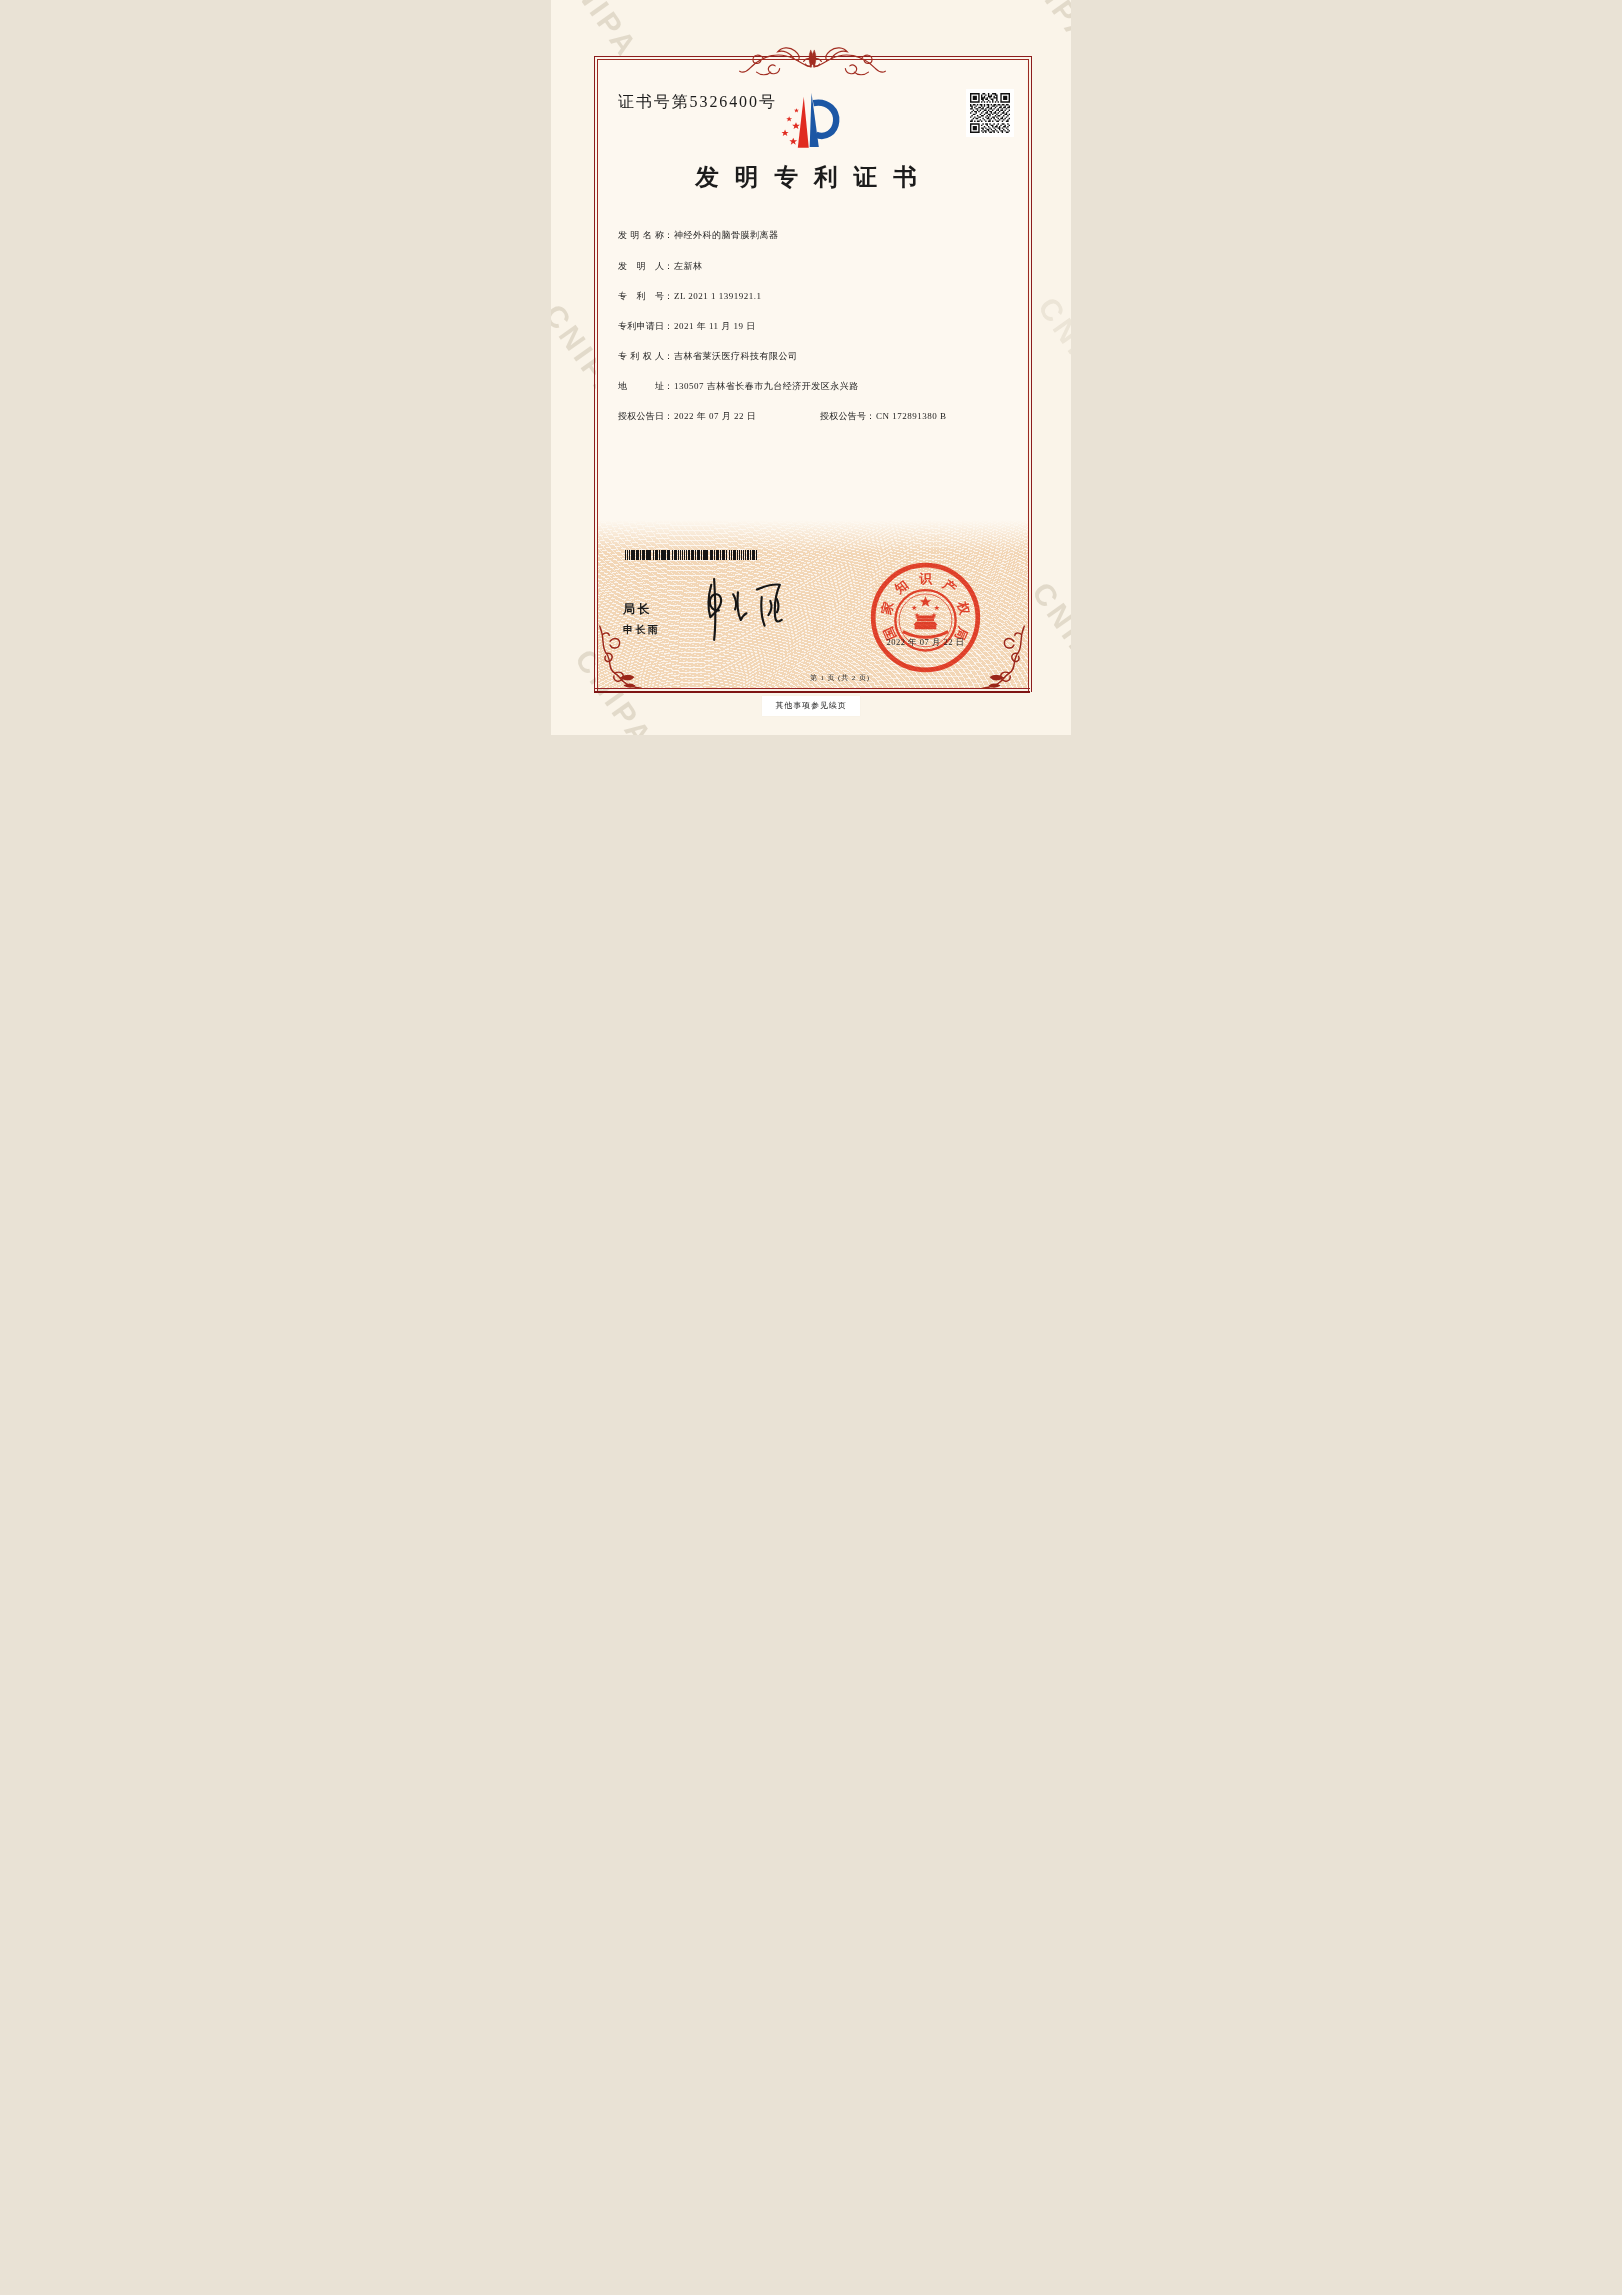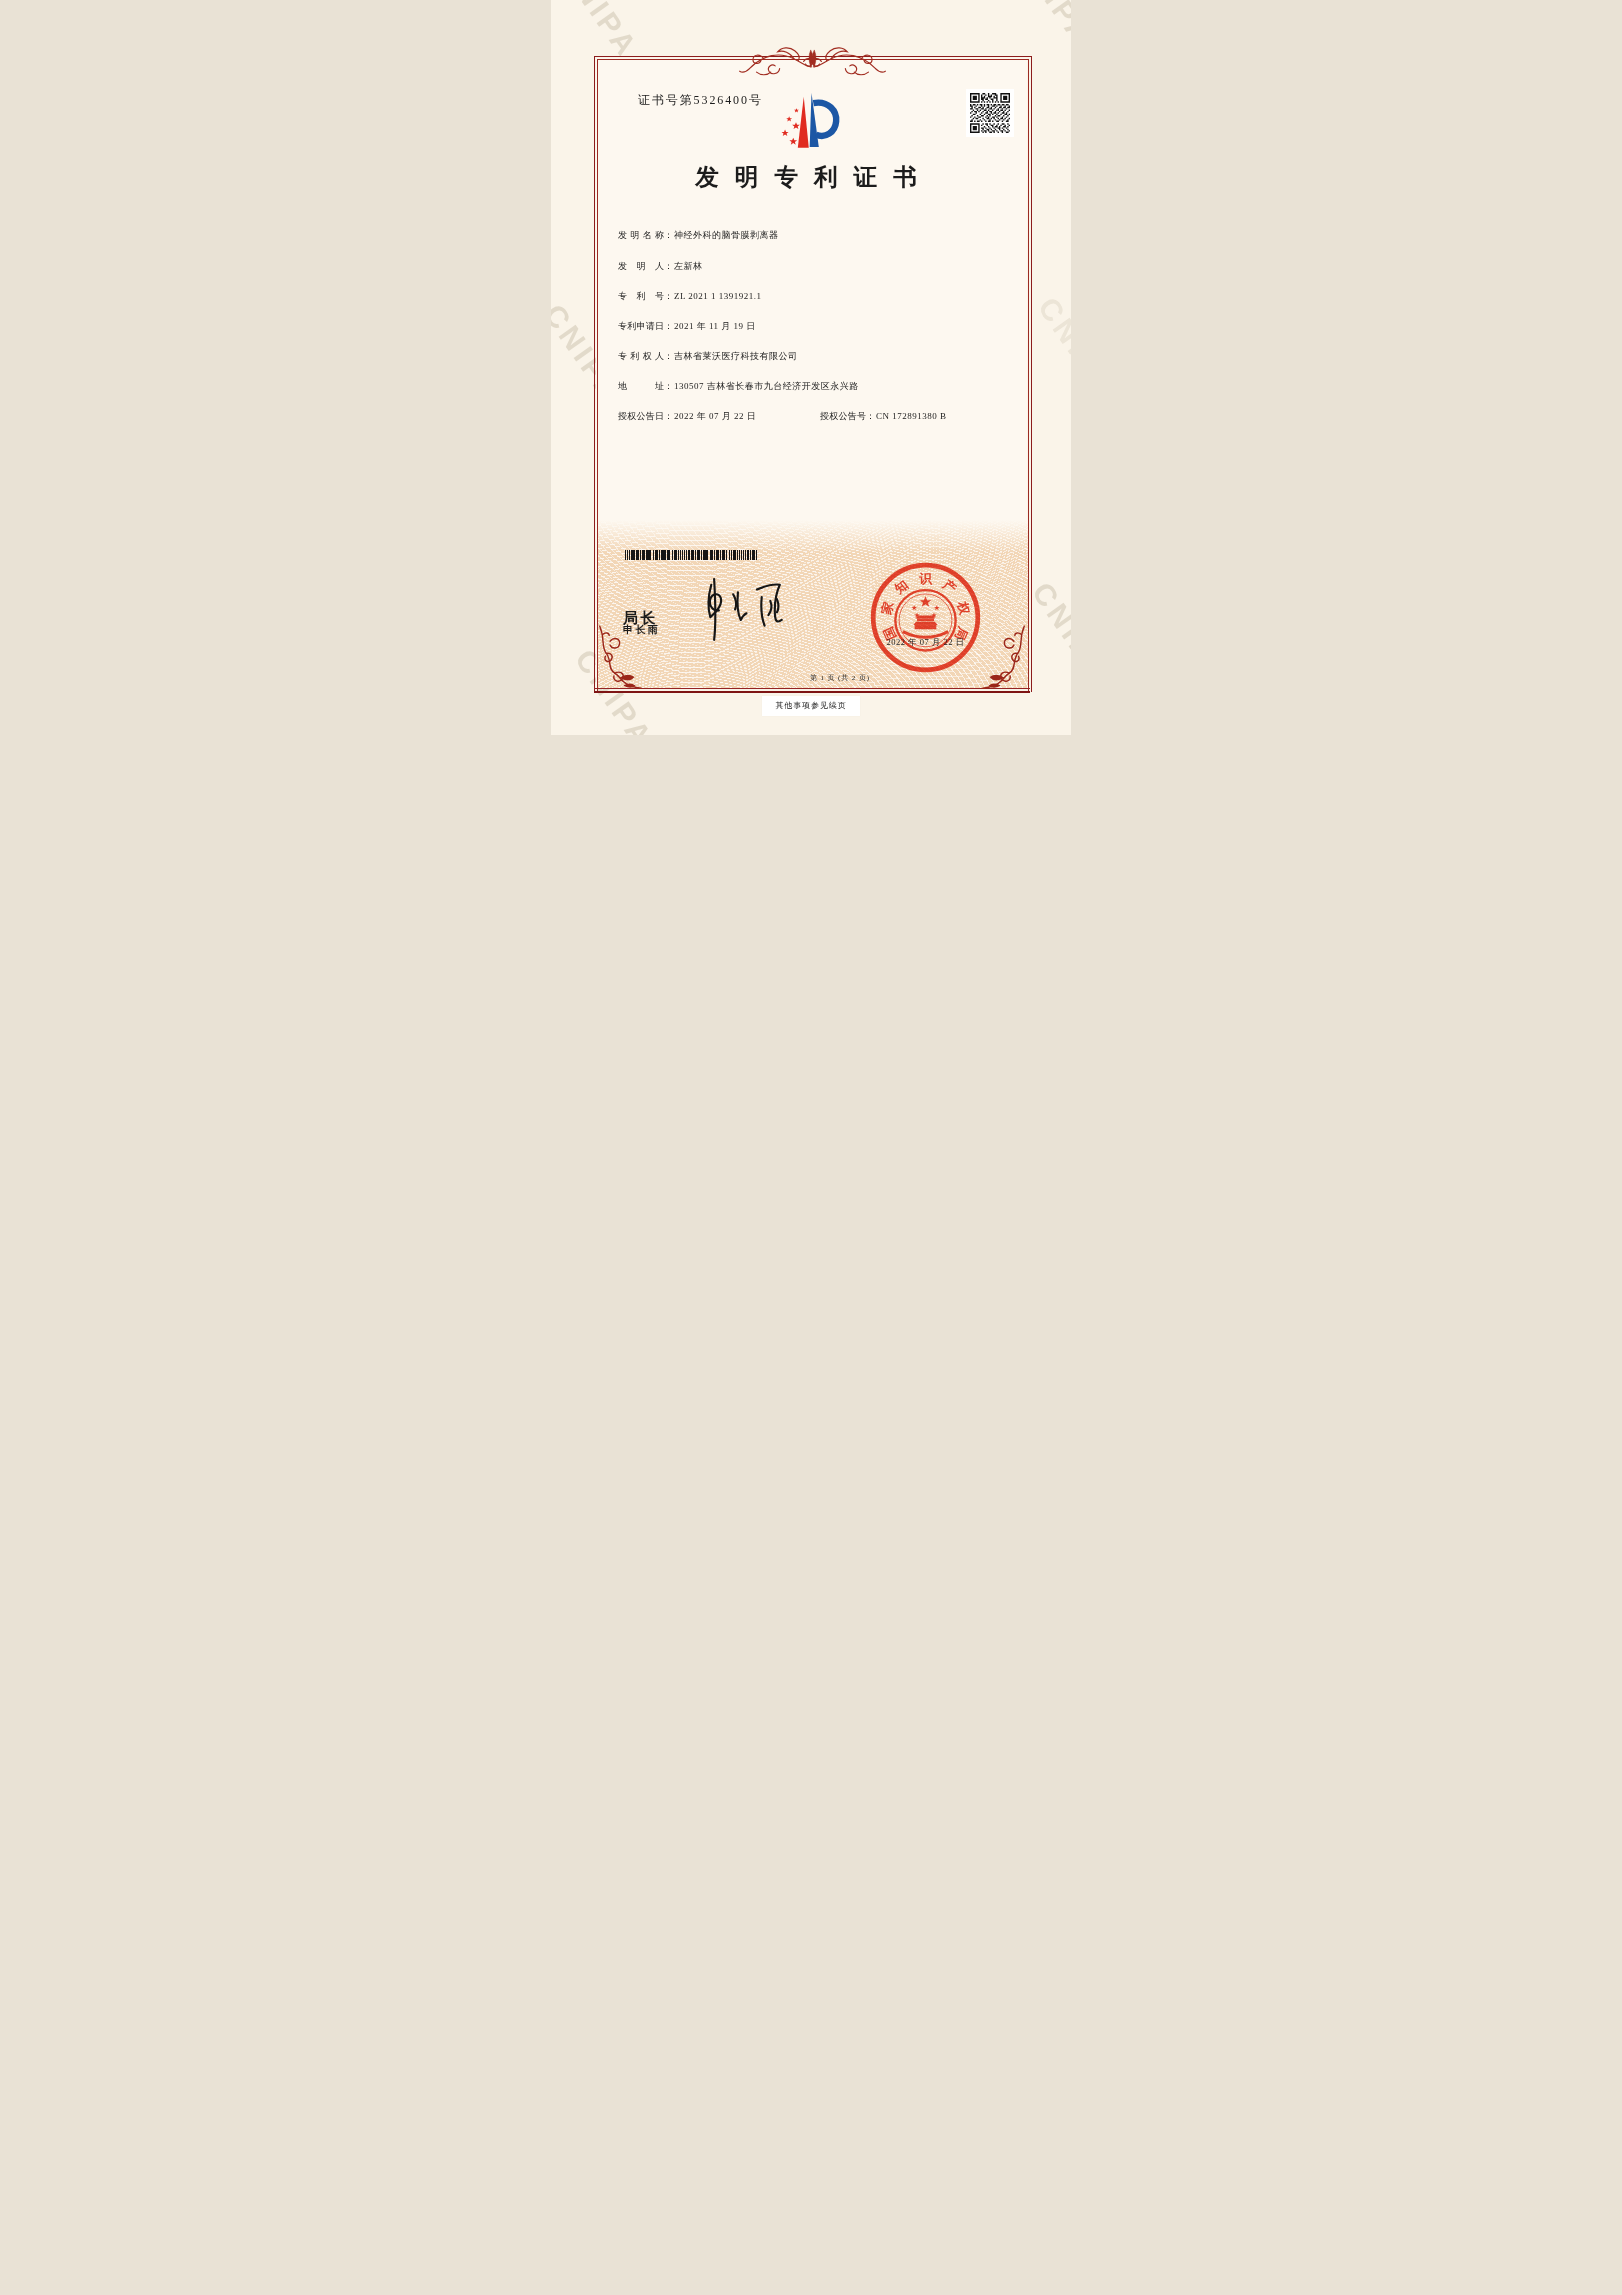--- a/index.html
+++ b/index.html
@@ -27,21 +27,21 @@
   .band{
     position:absolute;left:46px;top:520px;width:431px;height:169px;z-index:2;
     background-color:#f2d6b6;
     background-image:
       repeating-radial-gradient(ellipse 424px 203px at 22% 118%, rgba(255,255,255,0) 0 4.2px, rgba(255,255,255,.75) 4.2px 5.2px),
       repeating-radial-gradient(ellipse 495px 226px at 78% -18%, rgba(255,255,255,0) 0 4.7px, rgba(255,255,255,.55) 4.7px 5.7px);
   }
   .band:before{content:"";position:absolute;left:0;top:0;width:100%;height:33px;
     background:linear-gradient(#fdf8f0, rgba(253,248,240,0));}
   
-  .cert-no{position:absolute;left:67px;top:92px;font-size:12px;letter-spacing:1.9px;z-index:4;margin-left:20px;}
+  .cert-no{position:absolute;left:67px;top:92px;font-size:16px;letter-spacing:1.9px;z-index:4;}
   .logo{position:absolute;left:224px;top:89px;width:73px;height:67px;z-index:4;}
   .qr-panel{position:absolute;left:415px;top:89px;width:48px;height:48px;background:#fff;z-index:4;padding:4.2px;box-sizing:border-box;}
   .title{
     position:absolute;left:43px;top:161px;width:436px;text-align:center;z-index:4;
     font-size:23.6px;font-weight:bold;letter-spacing:16px;padding-left:4px;box-sizing:border-box;
   }
   
   .row{position:absolute;left:67px;width:405px;font-size:9px;z-index:4;white-space:nowrap;}
   .flabel{display:inline-block;width:46px;text-align:justify;text-align-last:justify;vertical-align:bottom;}
   .fcolon{display:inline-block;}
@@ -50,22 +50,22 @@
   
   .body-text{position:absolute;left:67px;top:428px;width:400px;z-index:4;
     font-size:8.7px;line-height:18.4px;text-align:justify;}
   .body-text p{margin:0;text-indent:2em;}
   
   .barcode{position:absolute;left:74px;top:550px;width:132px;height:10.4px;z-index:4;
     background-image:
       repeating-linear-gradient(90deg,#151515 0 0.9px,transparent 0.9px 1.9px),
       repeating-linear-gradient(90deg,#151515 0 0.5px,transparent 0.5px 2.8px),
       repeating-linear-gradient(90deg,#151515 0 1.4px,transparent 1.4px 6.1px);}
-  .dir-title{position:absolute;left:72px;top:601px;font-size:15px;font-weight:bold;letter-spacing:2.4px;z-index:4;
-    font-family:"Liberation Sans","DejaVu Sans",sans-serif;margin-top:8px;}
+  .dir-title{position:absolute;left:72px;top:601px;font-size:12px;font-weight:bold;letter-spacing:2.4px;z-index:4;
+    font-family:"Liberation Sans","DejaVu Sans",sans-serif;}
   .dir-name{position:absolute;left:72px;top:623px;font-size:10px;font-weight:bold;letter-spacing:2.4px;z-index:4;
     font-family:"Liberation Sans","DejaVu Sans",sans-serif;}
   .signature{position:absolute;left:126px;top:576px;width:119px;height:67px;z-index:5;}
   .seal{position:absolute;left:317px;top:560px;width:115px;height:115px;z-index:5;mix-blend-mode:multiply;opacity:.96;}
   .seal-date{position:absolute;left:313px;top:637px;width:123px;text-align:center;font-size:8.5px;letter-spacing:0.5px;z-index:6;}
   .page-info{position:absolute;left:43px;top:673px;width:492px;text-align:center;font-size:7px;z-index:4;letter-spacing:0.9px;}
   .note-box{position:absolute;left:211px;top:696px;width:98px;height:20px;background:#ffffff;z-index:4;
     text-align:center;line-height:20px;font-size:8px;letter-spacing:0.9px;box-shadow:0 0 0.9px rgba(0,0,0,.06);}
   .corner{position:absolute;z-index:4;}
   .dragons{position:absolute;left:186px;top:41px;width:151px;height:40px;z-index:4;}

